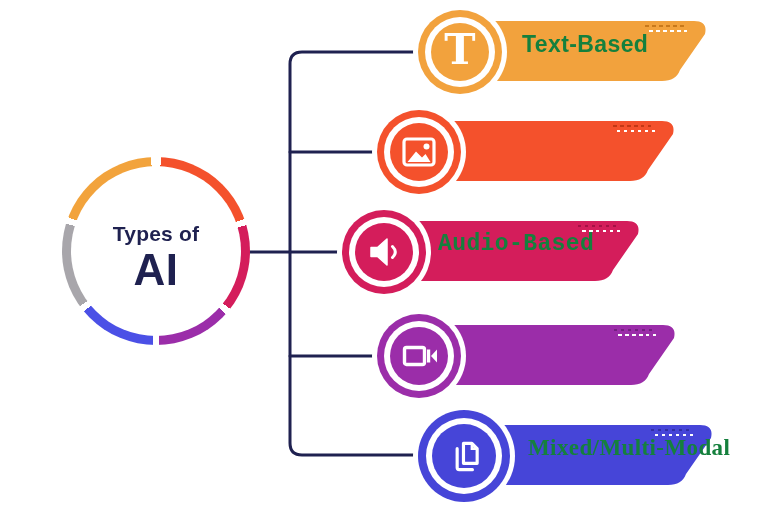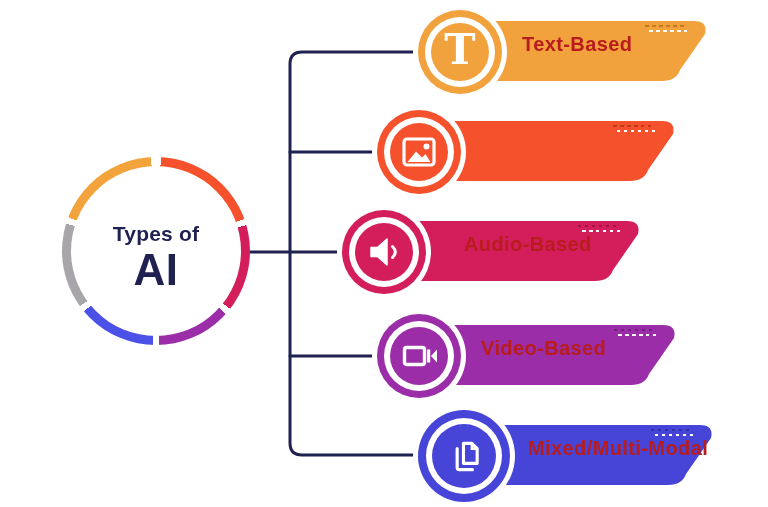--- a/index.html
+++ b/index.html
@@ -10,21 +10,21 @@
   
   .center-ring{position:absolute;left:62px;top:157px;width:188px;height:188px;border-radius:50%;z-index:2;}
   .center-inner{position:absolute;left:71px;top:166px;width:170px;height:170px;border-radius:50%;
                 background:#fff;display:flex;flex-direction:column;align-items:center;justify-content:center;z-index:3;}
   .t-line{font-weight:bold;font-size:21px;line-height:25px;letter-spacing:.2px;margin-top:12px;}
   .t-big{font-weight:bold;font-size:44px;line-height:46px;margin-top:1px;letter-spacing:.5px;}
 
   
   .banner-svg{position:absolute;left:0;top:0;width:768px;height:507px;z-index:1;}
   .label{position:absolute;height:46px;display:flex;align-items:center;z-index:2;
-         color:#b91c1c;font-weight:bold;font-size:20px;letter-spacing:.4px;}
+         color:#15803d;font-weight:bold;font-size:23px;letter-spacing:.4px;}
   .dashes{position:absolute;width:42px;z-index:2;}
   .dash-line{height:2px;background:repeating-linear-gradient(90deg,currentColor 0 3.5px,transparent 3.5px 7px);}
   .dash-line+.dash-line{margin-top:3px;margin-left:4px;}
 
   .node{position:absolute;width:84px;height:84px;border-radius:50%;box-shadow:0 0 0 5px #fff;z-index:3;}
   .node-white{position:absolute;inset:7px;background:#fff;border-radius:50%;}
   .node-core{position:absolute;inset:13px;border-radius:50%;display:flex;align-items:center;justify-content:center;}
   .node.size-lg{width:92px;height:92px;}
   .node.size-lg .node-white{inset:8px;}
   .node.size-lg .node-core{inset:14px;}
@@ -81,52 +81,51 @@
         <circle cx="25.5" cy="12.5" r="3" fill="#fff"></circle>
         <path d="M6.5 28 L15 17.5 L21 23.5 L24.5 20 L29.5 28 Z" fill="#fff"></path>
       </svg>
     </div>
   </div>
 
   <div class="dashes" style="left:578px;top:225px;">
     <div class="dash-line" style="color: rgb(166, 16, 69);"></div>
     <div class="dash-line" style="color: rgb(255, 255, 255);"></div>
   </div>
-  <div class="label" style="left:464px;top:221px;">Audio-Based</div>
+  <div class="label" style="left:438px;top:221px;font-family:Liberation Mono, monospace;">Audio-Based</div>
   <div class="node" style="left: 342px; top: 210px; background: rgb(212, 29, 91);">
     <div class="node-white"></div>
     <div class="node-core" style="background: rgb(212, 29, 91);">
       <svg width="36" height="36" viewBox="0 0 36 36">
         <path d="M5 13.5 h6.5 l9.5 -8.5 v26 l-9.5 -8.5 H5 z" fill="#fff" stroke="#fff" stroke-width="1.5" stroke-linejoin="round"></path>
         <path d="M26.5 12.5 q5.5 5.5 0 11" fill="none" stroke="#fff" stroke-width="3" stroke-linecap="round"></path>
       </svg>
     </div>
   </div>
 
   <div class="dashes" style="left:614px;top:329px;">
     <div class="dash-line" style="color: rgb(116, 31, 128);"></div>
     <div class="dash-line" style="color: rgb(255, 255, 255);"></div>
   </div>
-  <div class="label" style="left:481px;top:325px;">Video-Based</div>
   <div class="node" style="left: 377px; top: 314px; background: rgb(155, 45, 169);">
     <div class="node-white"></div>
     <div class="node-core" style="background: rgb(155, 45, 169);">
       <svg width="36" height="36" viewBox="0 0 36 36">
         <rect x="3.5" y="9.5" width="20" height="17" rx="2" fill="none" stroke="#fff" stroke-width="3.4"></rect>
         <rect x="26" y="11.5" width="3.2" height="13" fill="#fff"></rect>
         <path d="M30 18 L36 11.5 V24.5 Z" fill="#fff"></path>
       </svg>
     </div>
   </div>
 
   <div class="dashes" style="left:651px;top:429px;">
     <div class="dash-line" style="color: rgb(49, 47, 166);"></div>
     <div class="dash-line" style="color: rgb(255, 255, 255);"></div>
   </div>
-  <div class="label" style="left:528px;top:425px;">Mixed/Multi-Modal</div>
+  <div class="label" style="left:528px;top:425px;font-family:Liberation Serif, serif;">Mixed/Multi-Modal</div>
   <div class="node size-lg" style="left: 418px; top: 410px; background: rgb(70, 69, 216);">
     <div class="node-white"></div>
     <div class="node-core" style="background: rgb(70, 69, 216);">
       <svg width="40" height="40" viewBox="0 0 38 38">
         <path d="M12.5 12 V30 Q12.5 32 14.5 32 H27" fill="none" stroke="#fff" stroke-width="3" stroke-linecap="round"></path>
         <path d="M18.5 26 V7 H26.5 L31.5 12 V26 Z" fill="none" stroke="#fff" stroke-width="3" stroke-linejoin="round"></path>
         <path d="M26.5 7 V12 H31.5" fill="none" stroke="#fff" stroke-width="2.4"></path>
       </svg>
     </div>
   </div>

